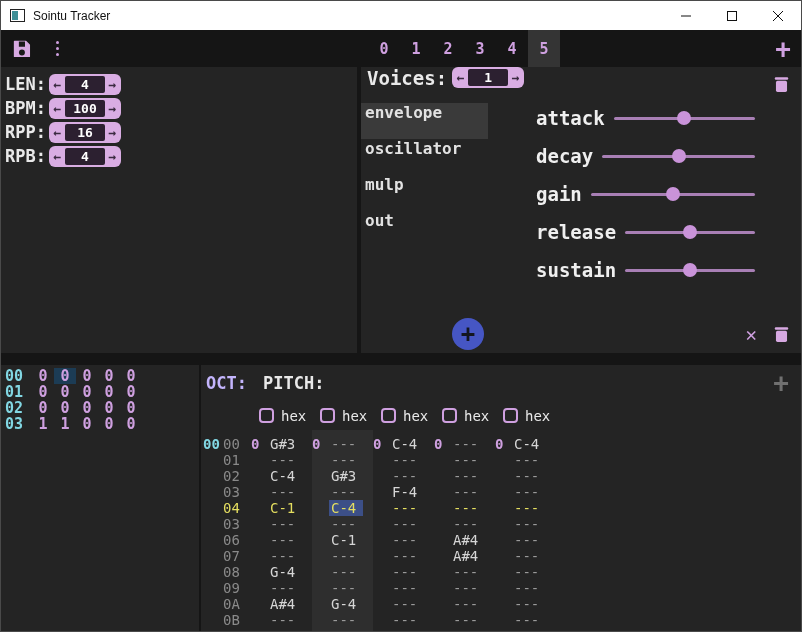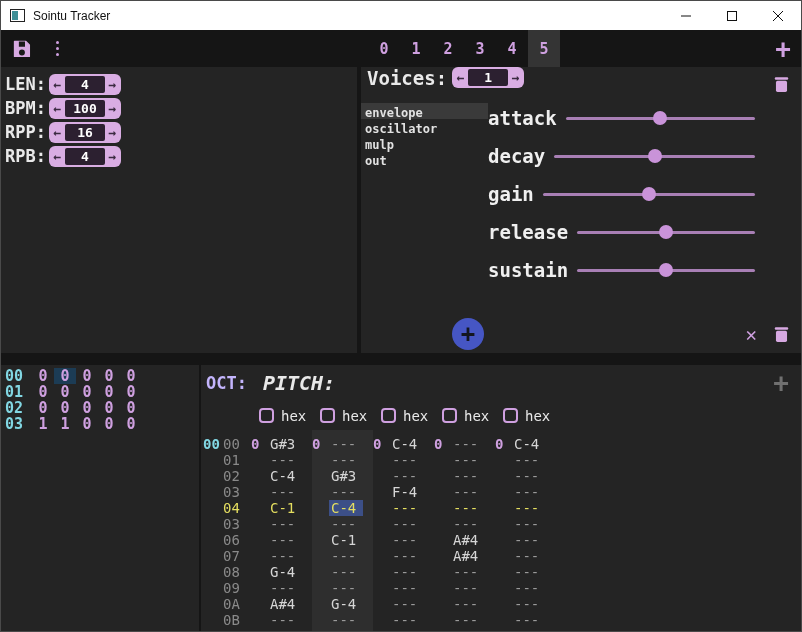--- a/index.html
+++ b/index.html
@@ -35,24 +35,24 @@
   .setting-label{color:#e9e9e9;font-weight:bold;font-size:17px;width:44px;}
   .stepper{display:flex;align-items:center;background:var(--stepfill);border-radius:6px;height:21px;padding:0 1px;}
   .st-arrow{width:15px;text-align:center;color:#3a2a40;font-size:13px;font-weight:bold;line-height:21px;}
   .st-value{background:var(--stepinner);color:#fff;width:40px;height:17px;line-height:17px;
             text-align:center;font-size:13px;font-weight:bold;border-radius:2px;}
   .voices-row{height:32px;display:flex;align-items:flex-start;padding-left:6px;position:relative;}
   .voices-label{font-size:19px;font-weight:bold;color:#e9e9e9;margin-right:5px;}
   .trash-top{position:absolute;right:10px;top:7px;}
   .inst-body{flex:1;display:flex;}
   .unit-list{width:127px;padding-top:4px;}
-  .unit-item{height:16px;line-height:20px;padding-left:4px;font-size:12px;font-weight:bold;color:#e2e2e2;}
+  .unit-item{height:36px;line-height:20px;padding-left:4px;font-size:16px;font-weight:bold;color:#e2e2e2;}
   .unit-item.sel{background:#3a3a3a;}
   .params{flex:1;padding:0 46px 0 0;}
-  .param-row{height:38px;display:flex;align-items:center;}
+  .param-row{height:38px;display:flex;align-items:center;margin-left:48px;}
   .param-label{font-size:19px;font-weight:bold;color:#efefef;margin-right:9px;}
   .param-track{flex:1;height:14px;position:relative;}
   .track-line{position:absolute;top:6px;left:0;right:0;height:3px;background:var(--trackc);border-radius:2px;}
   .knob{position:absolute;top:0;width:14px;height:14px;border-radius:50%;background:var(--knobc);}
   .inst-footer{height:38px;display:flex;align-items:center;position:relative;}
   .add-unit{width:32px;height:32px;border-radius:50%;background:var(--blue);color:#131620;
             font-size:24px;font-weight:bold;display:flex;align-items:center;justify-content:center;
             margin-left:91px;line-height:30px;}
   .x-btn{position:absolute;right:44px;top:8px;color:var(--pink);font-size:19px;font-weight:bold;}
   .trash-bottom{position:absolute;right:10px;top:9px;}
@@ -62,21 +62,21 @@
   .bottom{height:267px;display:flex;background:#151515;}
   .song-panel{width:198px;background:#242424;padding-top:3px;}
   .sg-row{display:flex;height:16px;align-items:center;}
   .sg-label{width:24px;margin-left:4px;color:var(--cyan);font-size:15px;font-weight:bold;line-height:16px;}
   .sg-cells{display:flex;margin-left:3px;}
   .sg-cell{width:22px;text-align:center;color:var(--pink);font-size:15px;font-weight:bold;height:16px;line-height:16px;}
   .sg-cell.cursor{background:var(--sgcursor);}
   .tracker-panel{flex:1;margin-left:2px;background:#242424;display:flex;flex-direction:column;}
   .oct-row{height:36px;display:flex;align-items:center;padding-left:5px;position:relative;}
   .oct-label{font-size:17px;font-weight:bold;color:#c4b5fd;margin-right:4px;}
-  .pitch-label{font-size:20px;font-weight:bold;color:#e9e9e9;margin-left:12px;font-style:italic;}
+  .pitch-label{font-size:17px;font-weight:bold;color:#e9e9e9;margin-left:12px;}
   .pitch-btn{color:var(--pink);font-size:15px;font-weight:bold;margin-left:15px;}
   .gray-plus{position:absolute;right:12px;color:#707070;font-size:26px;font-weight:bold;line-height:26px;}
   .hex-row{height:29px;display:flex;align-items:center;padding-left:58px;}
   .hex-group{width:61px;display:flex;align-items:center;}
   .hex-box{width:15px;height:15px;border:2px solid var(--pink);border-radius:4px;background:transparent;}
   .hex-label{margin-left:7px;font-size:14px;color:#e9e9e9;}
   .note-grid{position:relative;flex:1;overflow:hidden;padding-top:6px;}
   .col-hl{position:absolute;top:0;bottom:0;background:#2e2e2e;z-index:0;}
   .note-row{display:flex;height:16px;position:relative;z-index:1;line-height:16px;}
   .np-songpos{width:22px;padding-left:2px;color:var(--cyan);font-size:14px;font-weight:bold;}

